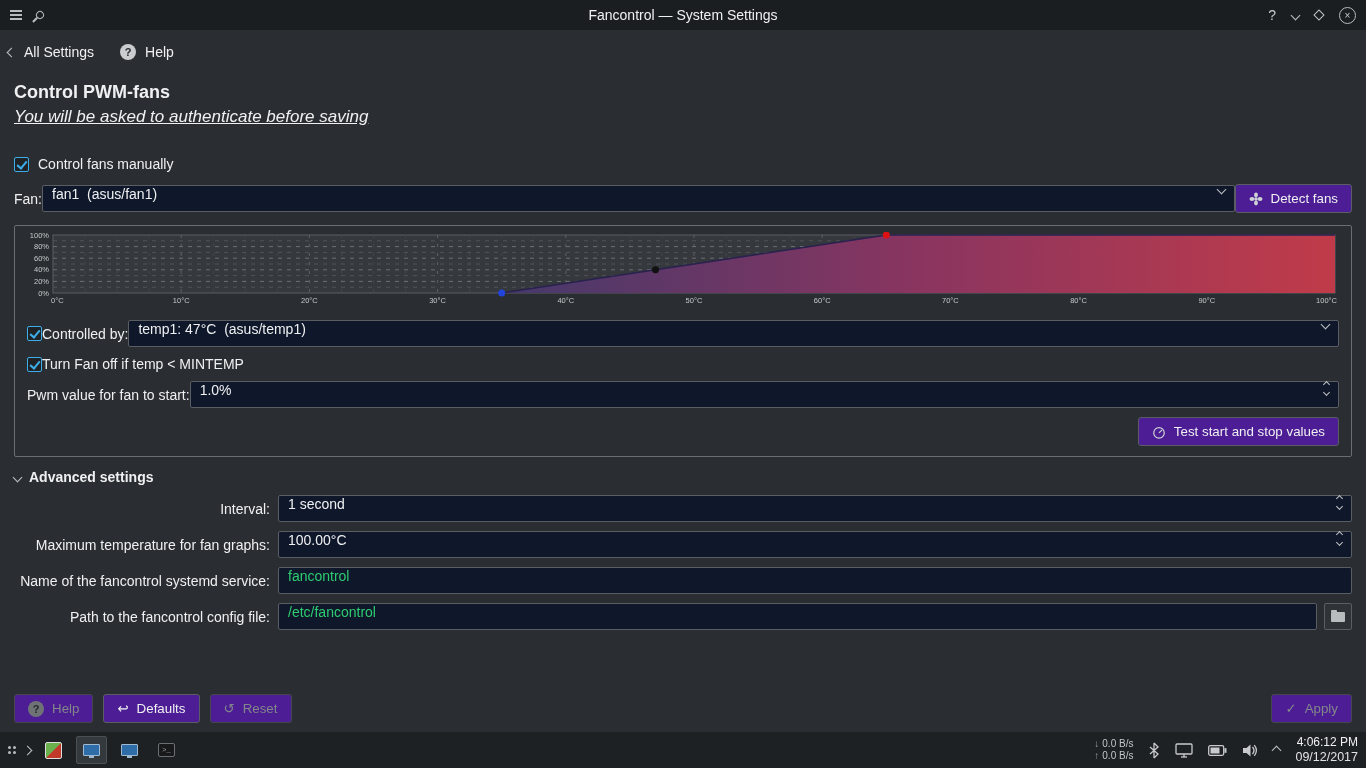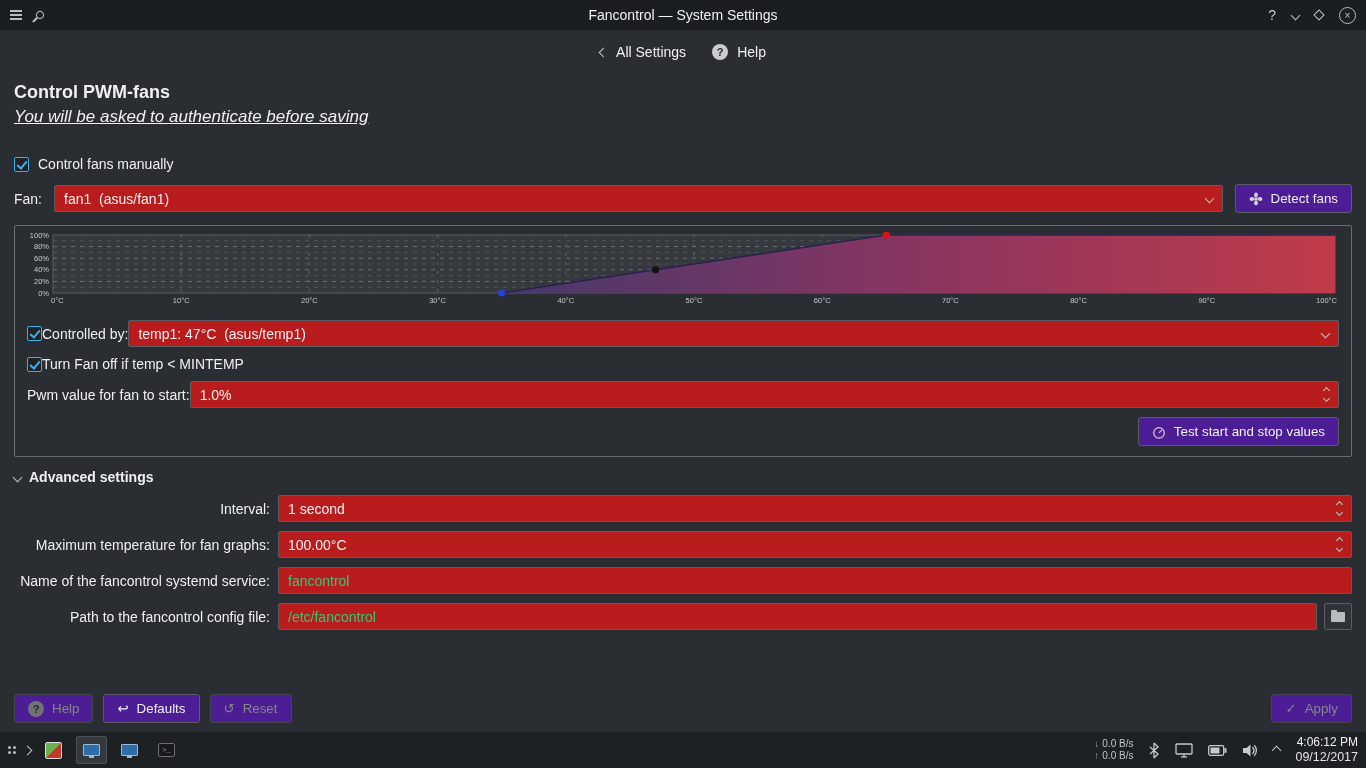--- a/index.html
+++ b/index.html
@@ -18,34 +18,34 @@
   .pin { position:relative; width:8px; height:8px; border:1.5px solid #b9bcbe; border-radius:50%; transform:rotate(45deg); }
   .pin::after { content:""; position:absolute; left:2px; top:7px; width:1.5px; height:6px; background:#b9bcbe; }
   .tb-help { color:#c8cacc; font-size:14px; }
   .chv { display:inline-block; width:7px; height:7px; border-right:1.5px solid #c0c3c5; border-bottom:1.5px solid #c0c3c5; transform:rotate(45deg); }
   .chv.up { transform:rotate(-135deg); }
   .chv.left { transform:rotate(135deg); }
   .diamond { display:inline-block; width:8px; height:8px; border:1.5px solid #c0c3c5; transform:rotate(45deg); }
   .closebtn { width:17px; height:17px; border:1px solid #b9bcbe; border-radius:50%; display:flex; align-items:center; justify-content:center; font-size:10px; color:#c8cacc; }
   
   .win { flex:1 1 auto; display:flex; flex-direction:column; overflow:hidden; }
-  .toolbar { display:flex; align-items:center; gap:26px; padding:8px 28px 4px;justify-content:center; }
+  .toolbar { display:flex; align-items:center; gap:26px; padding:8px 8px 4px; }
   .tool-btn { display:flex; align-items:center; gap:9px; height:28px; color:#eff0f1; }
   .help-roundel { width:16px; height:16px; border-radius:50%; background:#caccce; color:#24282b; font-size:11px; font-weight:bold; display:flex; align-items:center; justify-content:center; }
   .header { padding:10px 14px 0; }
   .page-title { font-size:18px; font-weight:bold; line-height:24px; }
   .page-sub { font-size:17px; font-style:italic; line-height:26px;text-decoration:underline; }
   
   .cb { width:15px; height:15px; border:1px solid #3daee9; border-radius:2px; background:#1f2326; position:relative; flex:0 0 auto; }
   .cb::after { content:""; position:absolute; left:4px; top:1px; width:4px; height:8px; border-right:2px solid #3daee9; border-bottom:2px solid #3daee9; transform:rotate(40deg); }
   .row { display:flex; align-items:center; }
   .manual-row { margin:26px 14px 0; gap:9px; }
-  .fan-row { margin:12px 14px 0; gap:12px; }
-  
-  .combo, .spin, .field { flex:1 1 auto; display:flex; align-items:center; height:27px; background:#b91c1c; border:1px solid #5a5e62; border-radius:2px; padding:0 9px; }
+  .fan-row { margin:12px 14px 0; gap:0; }
+  
+  .combo, .spin, .field { flex:1 1 auto; display:flex; align-items:flex-start; height:27px; background:#0f172a; border:1px solid #5a5e62; border-radius:2px; padding:0 9px; }
   .combo .arrow { margin-left:auto; }
   .spin .arrows { margin-left:auto; display:flex; flex-direction:column; gap:3px; align-items:center; }
   .spin .arrows .chv { width:5px; height:5px; border-width:1px; }
   .val { white-space:pre; }
   .field.green { color:#2ecc71; }
   
   .btn { display:inline-flex; align-items:center; gap:8px; height:29px; padding:0 13px; background:#4c1d95; border:1px solid #5a5e62; border-radius:3px; color:#eff0f1; white-space:nowrap; }
   .btn.disabled { color:#83878a; border-color:#44484c; }
   .btn.disabled .help-roundel { background:#6f7376; }
   

